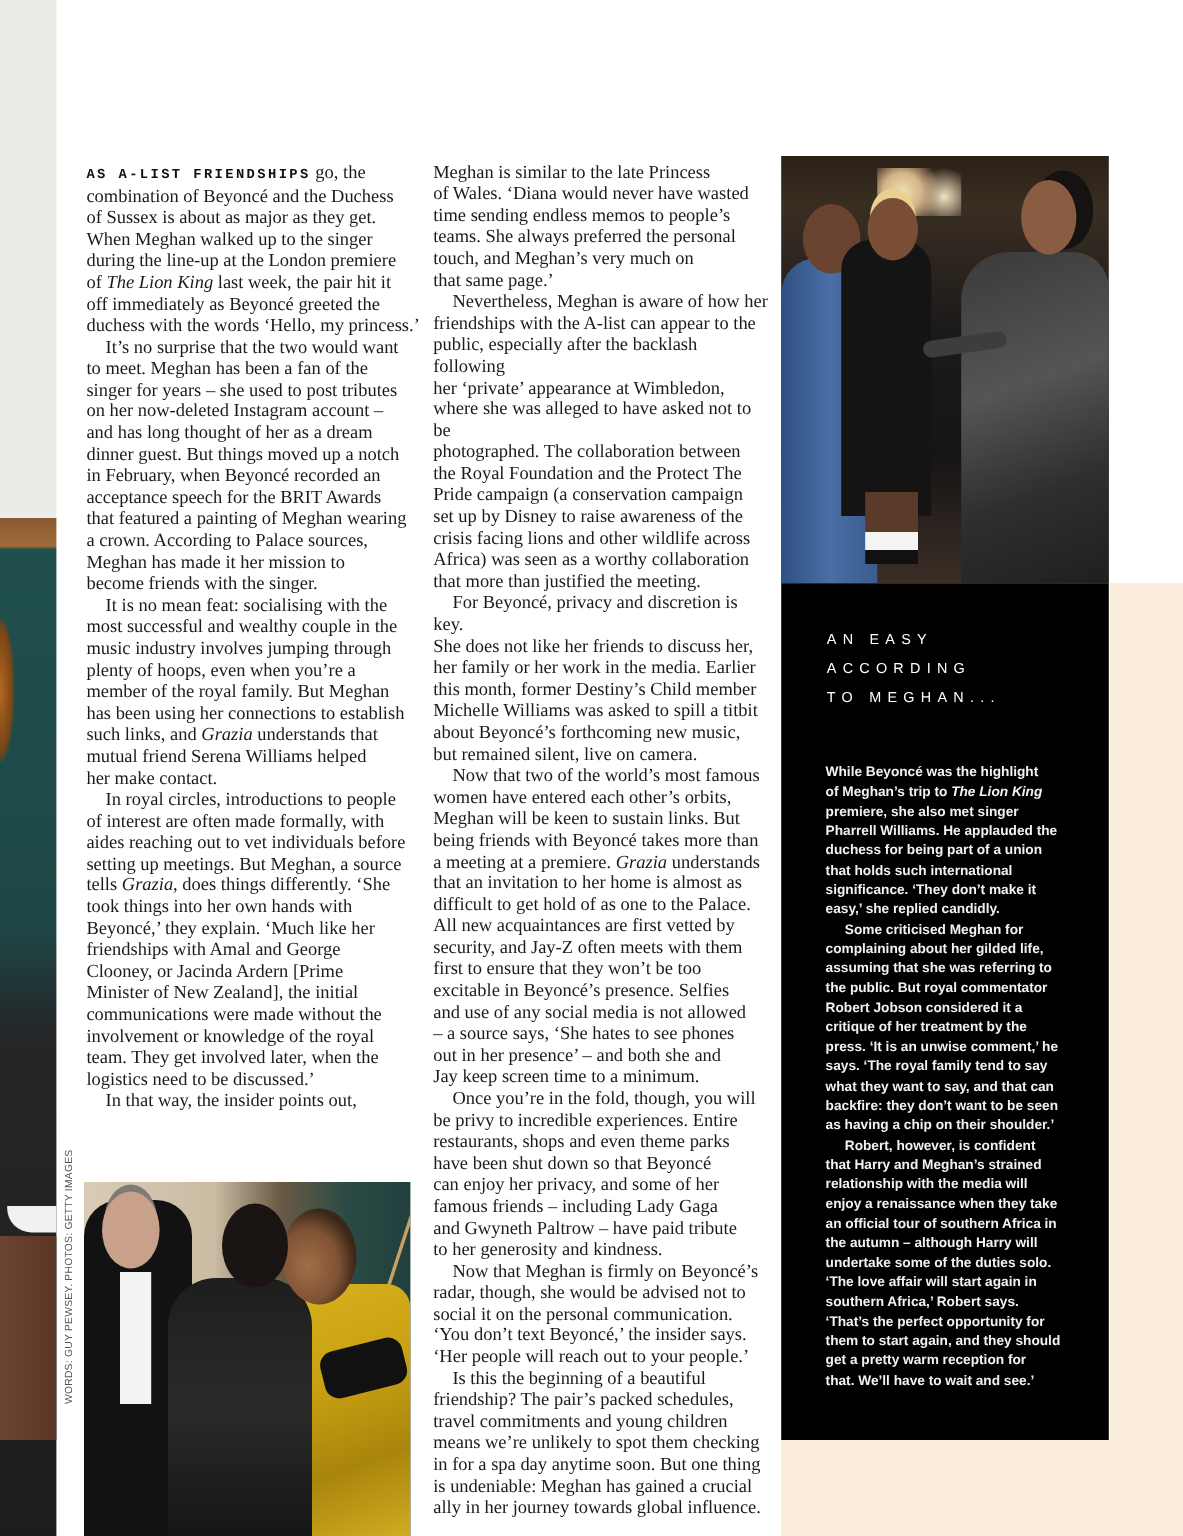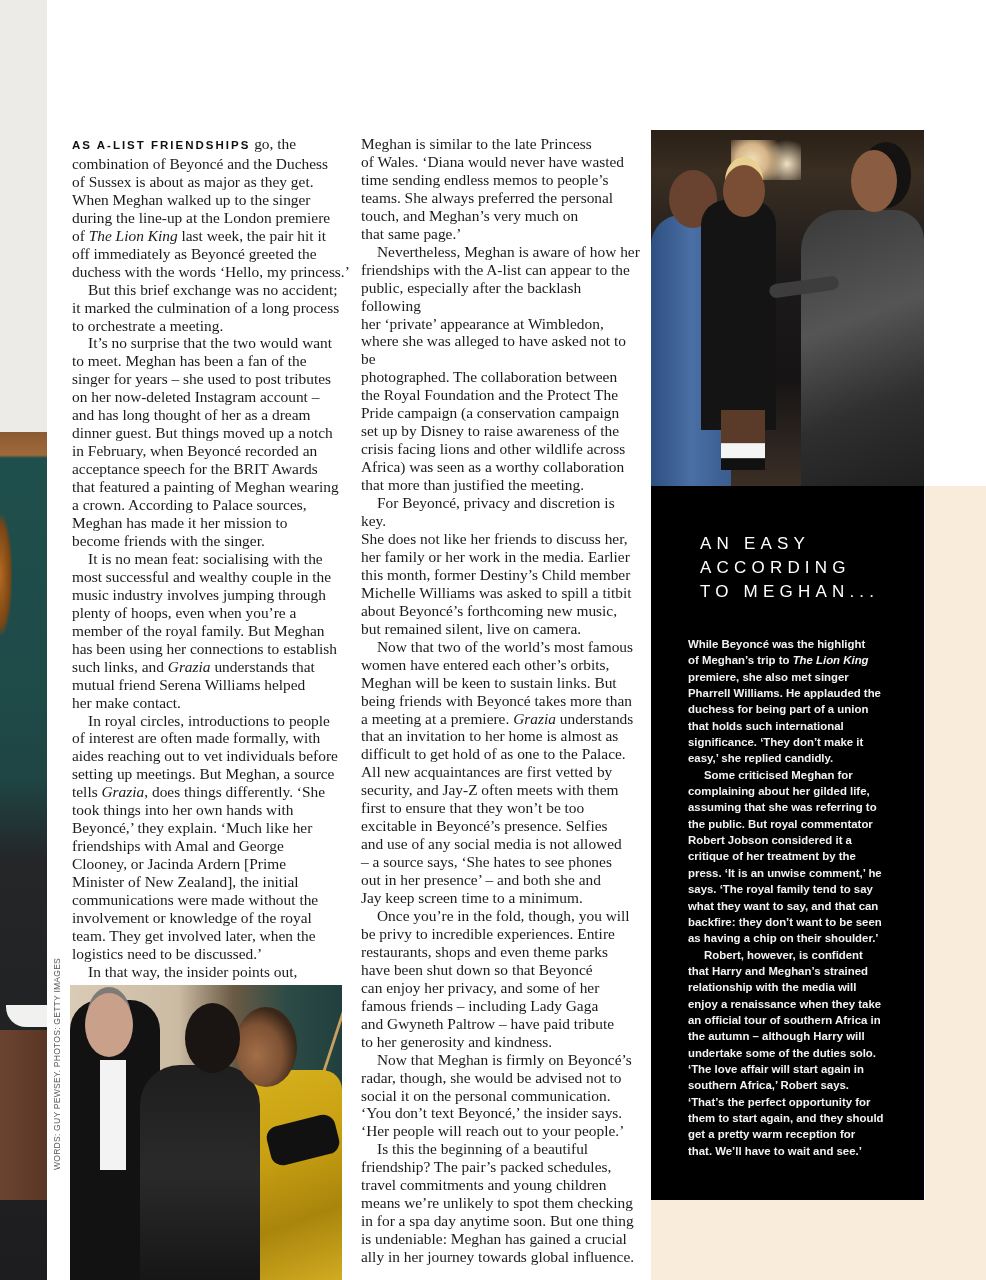--- a/index.html
+++ b/index.html
@@ -29,21 +29,21 @@
 
   .col {
     position: absolute; font-size: 15.4px; line-height: 17.95px;
     text-align: left; color: #1b1b1b;
   }
   .col p { margin: 0; text-indent: 0; white-space: pre-line; }
   .col p.indent { text-indent: 16px; }
   .col1 { left: 72px; top: 135px; width: 280px; }
   .col2 { left: 361px; top: 135px; width: 280px; }
   .lead {
-    font-family: Liberation Sans, sans-serif;
+    font-family: Liberation Mono, monospace;
     font-weight: bold; font-size: 11.5px; letter-spacing: 2px; color: #111;
   }
   .col em { font-style: italic; }
 
   .top-photo {
     position: absolute; left: 651px; top: 130px; width: 273px; height: 356px;
     background: linear-gradient(180deg, #2a2016 0, #3a2e22 12%, #1c1a1a 40%, #161414 70%, #2c2420 88%, #3b2e24 100%);
     overflow: hidden;
   }
   .top-photo .lights {
@@ -86,23 +86,23 @@
   .top-photo .arm {
     position: absolute; left: 118px; top: 150px; width: 70px; height: 14px;
     background: #3d3d3d; transform: rotate(-8deg); border-radius: 7px;
   }
 
   .sidebar {
     position: absolute; left: 651px; top: 486px; width: 273px; height: 714px;
     background: #000000; color: #ffffff;
   }
   .sidebar h2 {
-    margin: 12px; position: absolute; left: 37px; top: 34px; width: 220px;
+    margin: 1px; position: absolute; left: 37px; top: 34px; width: 220px;
     font-family: "Liberation Sans", "DejaVu Sans", sans-serif;
-    font-weight: normal; font-size: 17px; line-height: 24px;
+    font-weight: normal; font-size: 12px; line-height: 24px;
     letter-spacing: 5.2px; color: #ffffff; text-transform: uppercase;
   }
   .sidebar h2 span { display: block; }
   .sidebar .sb-body {
     position: absolute; left: 37px; top: 150px; width: 210px;
     font-family: "Liberation Sans", "DejaVu Sans", sans-serif;
     font-size: 11.4px; line-height: 16.35px; color: #f2f2f2; font-weight: bold;
   }
   .sidebar .sb-body p { margin: 0; white-space: pre-line; }
   .sidebar .sb-body p.indent { text-indent: 16px; }
@@ -181,23 +181,20 @@
 
 <div class="col col1">
   <p><span class="lead">AS A-LIST FRIENDSHIPS</span><span> go, the
 combination of Beyoncé and the Duchess
 of Sussex is about as major as they get.
 When Meghan walked up to the singer
 during the line-up at the London premiere
 of </span><em>The Lion King</em><span> last week, the pair hit it
 off immediately as Beyoncé greeted the
 duchess with the words ‘Hello, my princess.’</span></p>
-  <p class="indent">But this brief exchange was no accident;
-it marked the culmination of a long process
-to orchestrate a meeting.</p>
   <p class="indent">It’s no surprise that the two would want
 to meet. Meghan has been a fan of the
 singer for years – she used to post tributes
 on her now-deleted Instagram account –
 and has long thought of her as a dream
 dinner guest. But things moved up a notch
 in February, when Beyoncé recorded an
 acceptance speech for the BRIT Awards
 that featured a painting of Meghan wearing
 a crown. According to Palace sources,

